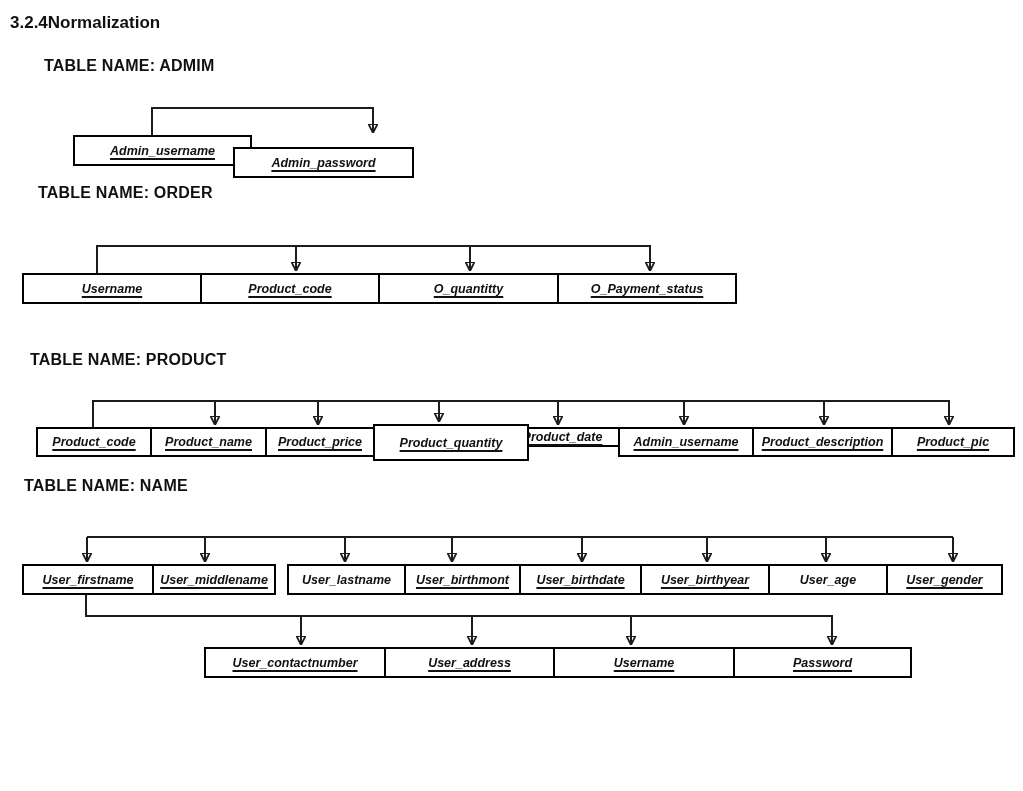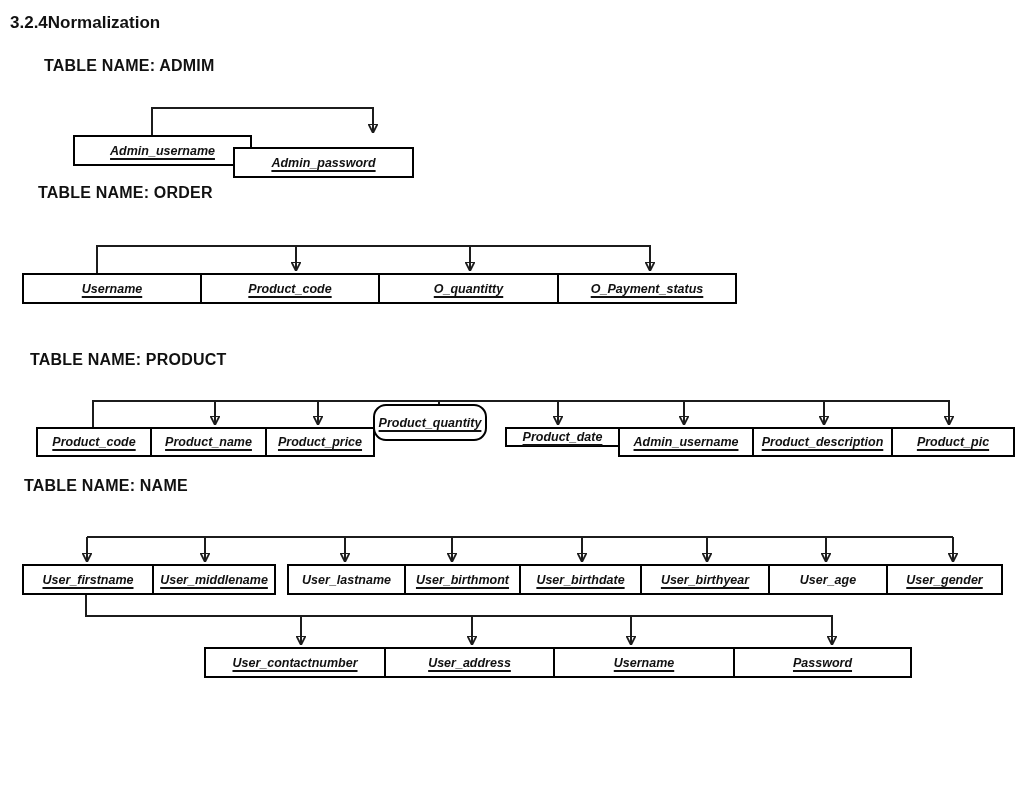--- a/index.html
+++ b/index.html
@@ -105,21 +105,21 @@
 
   <div class="cell" style="left:36px; top:427px; width:116px; height:30px;">
     <span class="lbl">Product_code</span>
   </div>
   <div class="cell" style="left:150px; top:427px; width:117px; height:30px;">
     <span class="lbl">Product_name</span>
   </div>
   <div class="cell" style="left:265px; top:427px; width:110px; height:30px;">
     <span class="lbl">Product_price</span>
   </div>
-  <div class="cell tall" style="left:373px; top:404px; width:114px; height:37px;border-radius:13px;">
+  <div class="cell tall" style="left:373px; top:424px; width:156px; height:37px;">
     <span class="lbl">Product_quantity</span>
   </div>
   <div class="cell" style="left:505px; top:427px; width:115px; height:20px;">
     <span class="lbl">Product_date</span>
   </div>
   <div class="cell" style="left:618px; top:427px; width:136px; height:30px;">
     <span class="lbl">Admin_username</span>
   </div>
   <div class="cell" style="left:752px; top:427px; width:141px; height:30px;">
     <span class="lbl">Product_description</span>

